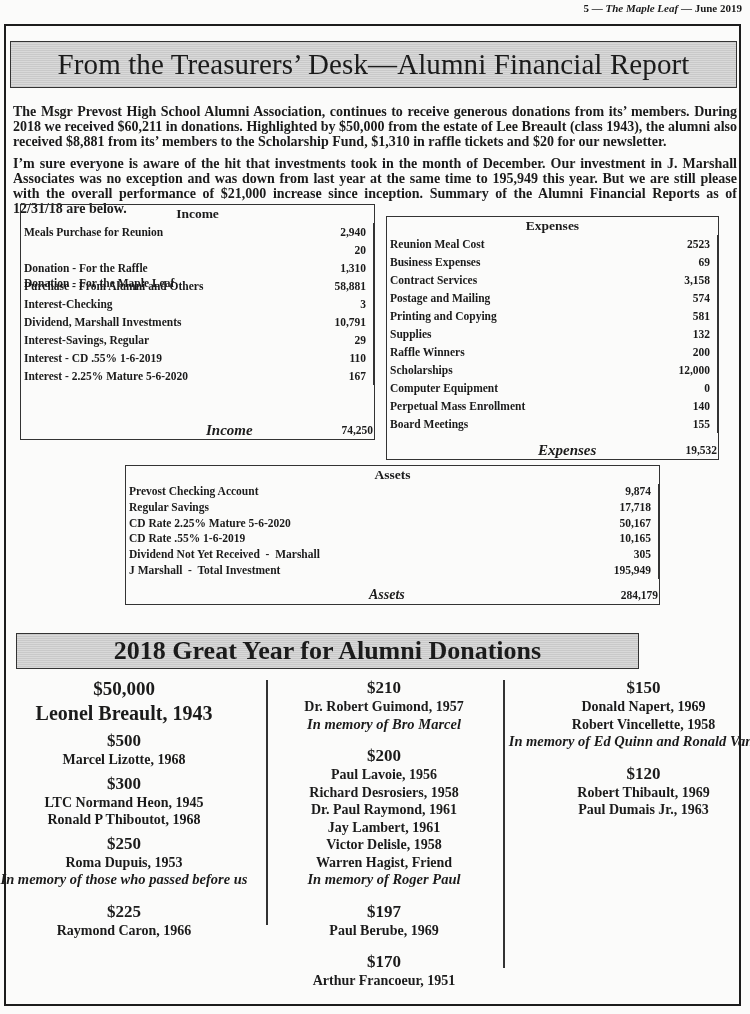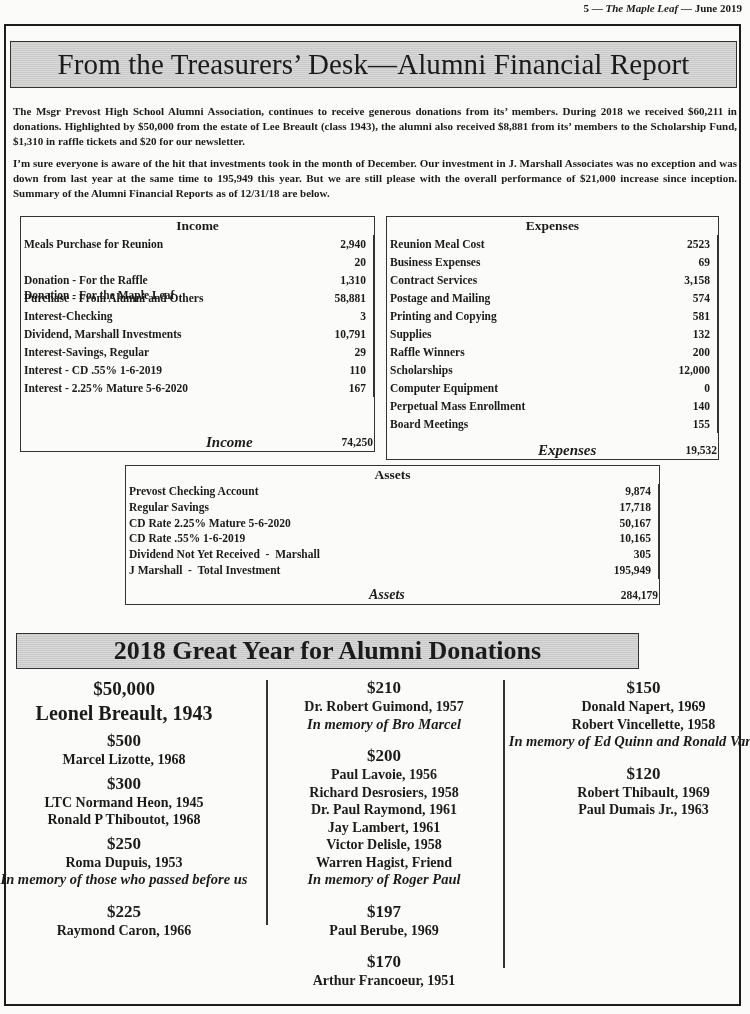--- a/index.html
+++ b/index.html
@@ -17,35 +17,35 @@
   }
   .banner {
     position: absolute; background: repeating-linear-gradient(180deg, #c9c9c9 0px, #c9c9c9 1px, #d9d9d9 1px, #d9d9d9 2px);
     border: 1.5px solid #333; box-sizing: border-box; text-align: center;
   }
   .banner1 { left: 10px; top: 41px; width: 727px; height: 47px; }
   .banner1 span { font-size: 29px; line-height: 45px; font-weight: normal; letter-spacing: 0.1px; }
   .banner2 { left: 16px; top: 633px; width: 623px; height: 36px; }
   .banner2 span { font-size: 26px; line-height: 34px; font-weight: bold; }
   .intro {
-    position: absolute; left: 13px; width: 724px; font-size: 11px; font-weight: bold; line-height: 15px;
+    position: absolute; left: 13px; width: 724px; font-size: 14px; font-weight: bold; line-height: 15px;
     text-align: justify;
   }
   .p1 { top: 104px; }
   .p2 { top: 156px; }
   .tbl {
     position: absolute; border: 1.5px solid #333; box-sizing: border-box; background: transparent;
     font-size: 11.5px; font-weight: bold;
   }
   .tbl .th { text-align: center; font-size: 13.5px; font-weight: bold; height: 18px; line-height: 18px; }
   .tbl .row { display: flex; justify-content: space-between; height: 18px; line-height: 18px; padding: 0 2px 0 3px; }
   .tbl .row .v { border-right: 1.5px solid #333; padding-right: 7px; margin-right: -2px; }
   .tbl .tot { display: flex; justify-content: space-between; position: absolute; bottom: 0; left: 0; right: 0; height: 18px; line-height: 18px; padding: 0 1px 0 3px; }
   .tbl .tot .lbl { font-style: italic; font-weight: bold; font-size: 15px; }
-  .income { left: 20px; top: 216px; width: 355px; height: 236px; }
+  .income { left: 20px; top: 204px; width: 355px; height: 236px; }
   .income .tot .lbl { margin-left: 182px; }
   .expenses { left: 386px; top: 216px; width: 333px; height: 244px; }
   .expenses .tot .lbl { margin-left: 148px; }
   .assets { left: 125px; top: 465px; width: 535px; height: 140px; }
   .assets .th { height: 18px; }
   .assets .row { height: 15.8px; line-height: 15.8px; }
   .assets .tot { height: 18px; }
   .assets .tot .lbl { margin-left: 240px; font-size: 14px; }
   .col {
     position: absolute; top: 677px; text-align: center; font-weight: bold;

